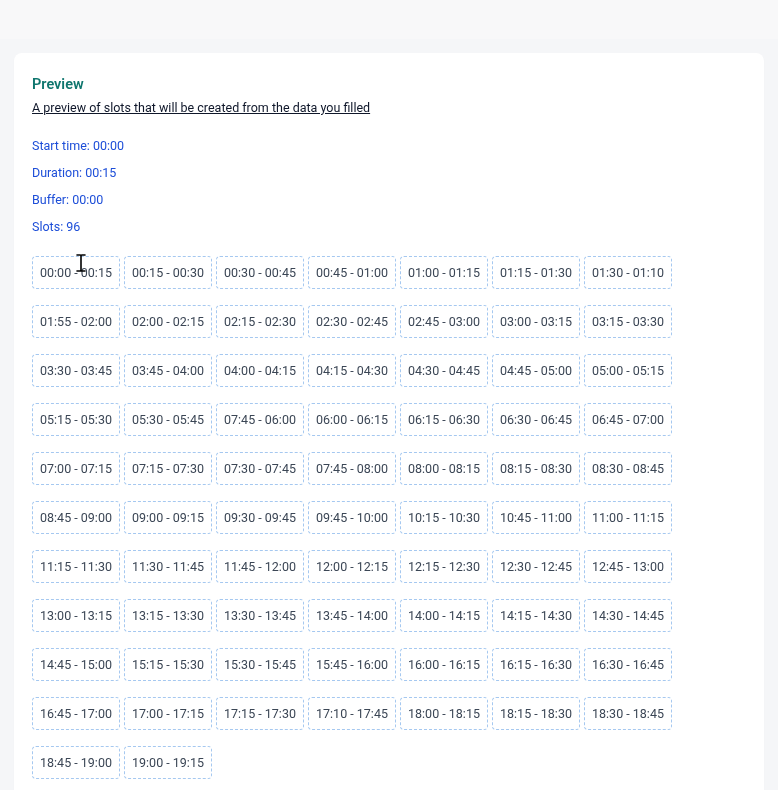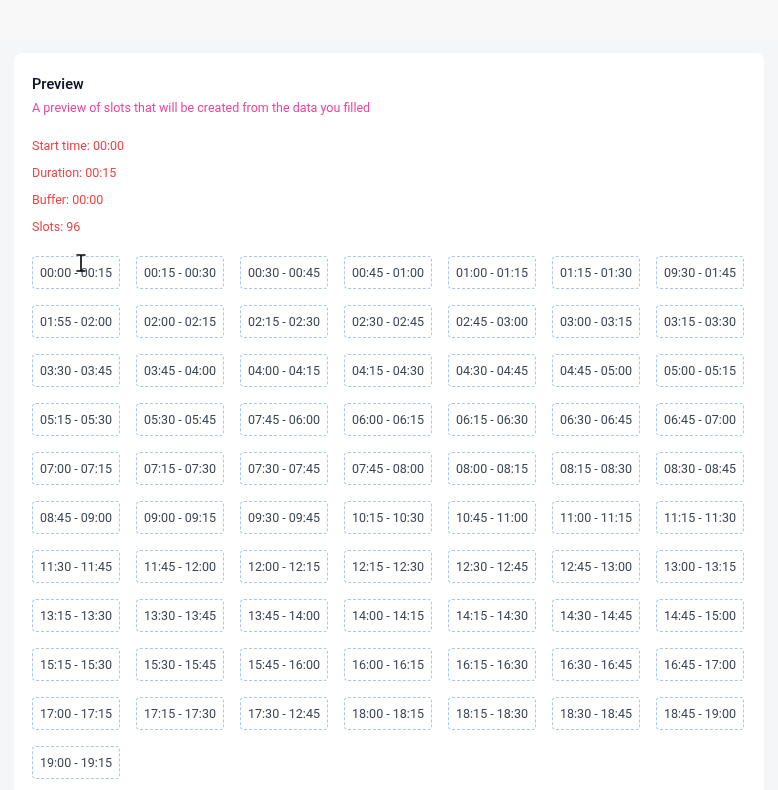--- a/index.html
+++ b/index.html
@@ -21,43 +21,44 @@
     .card {
       margin: 0 14px;
       background: #ffffff;
       border-radius: 8px;
       padding: 23px 18px 18px 18px;
       box-shadow: 0 1px 3px rgba(0,0,0,0.02);
     }
     .card-title {
       font-size: 14.5px;
       font-weight: 600;
-      color: #0f172a;
+      color: #0f766e;
       margin-bottom: 7px;
     }
     .card-subtitle {
       font-size: 12.5px;
-      color: #ec4899;
+      color: #0f172a;
       margin-bottom: 23px;
+      text-decoration: underline;
     }
     .meta-row {
       font-size: 12.5px;
-      color: #ef4444;
+      color: #1d4ed8;
       margin-bottom: 12px;
     }
     .meta-row:last-of-type {
       margin-bottom: 8px;
     }
     .meta-group {
       margin-bottom: 22px;
     }
     .slot-grid {
       display: flex;
       flex-wrap: wrap;
-      gap: 16px 16px;
+      gap: 16px 4px;
     }
     .slot {
       width: 88px;
       height: 33px;
       border: 1px dashed #a5c8f0;
       border-radius: 4px;
       display: flex;
       align-items: center;
       justify-content: center;
       font-size: 12.5px;
@@ -92,21 +93,21 @@
     <div class="meta-row">Slots: 96</div>
   </div>
 
   <div class="slot-grid" id="slot-grid">
       <div class="slot">00:00 - 00:15</div>
       <div class="slot">00:15 - 00:30</div>
       <div class="slot">00:30 - 00:45</div>
       <div class="slot">00:45 - 01:00</div>
       <div class="slot">01:00 - 01:15</div>
       <div class="slot">01:15 - 01:30</div>
-      <div class="slot">09:30 - 01:45</div>
+      <div class="slot">01:30 - 01:10</div>
       <div class="slot">01:55 - 02:00</div>
       <div class="slot">02:00 - 02:15</div>
       <div class="slot">02:15 - 02:30</div>
       <div class="slot">02:30 - 02:45</div>
       <div class="slot">02:45 - 03:00</div>
       <div class="slot">03:00 - 03:15</div>
       <div class="slot">03:15 - 03:30</div>
       <div class="slot">03:30 - 03:45</div>
       <div class="slot">03:45 - 04:00</div>
       <div class="slot">04:00 - 04:15</div>
@@ -124,20 +125,21 @@
       <div class="slot">07:00 - 07:15</div>
       <div class="slot">07:15 - 07:30</div>
       <div class="slot">07:30 - 07:45</div>
       <div class="slot">07:45 - 08:00</div>
       <div class="slot">08:00 - 08:15</div>
       <div class="slot">08:15 - 08:30</div>
       <div class="slot">08:30 - 08:45</div>
       <div class="slot">08:45 - 09:00</div>
       <div class="slot">09:00 - 09:15</div>
       <div class="slot">09:30 - 09:45</div>
+      <div class="slot">09:45 - 10:00</div>
       <div class="slot">10:15 - 10:30</div>
       <div class="slot">10:45 - 11:00</div>
       <div class="slot">11:00 - 11:15</div>
       <div class="slot">11:15 - 11:30</div>
       <div class="slot">11:30 - 11:45</div>
       <div class="slot">11:45 - 12:00</div>
       <div class="slot">12:00 - 12:15</div>
       <div class="slot">12:15 - 12:30</div>
       <div class="slot">12:30 - 12:45</div>
       <div class="slot">12:45 - 13:00</div>
@@ -151,21 +153,21 @@
       <div class="slot">14:45 - 15:00</div>
       <div class="slot">15:15 - 15:30</div>
       <div class="slot">15:30 - 15:45</div>
       <div class="slot">15:45 - 16:00</div>
       <div class="slot">16:00 - 16:15</div>
       <div class="slot">16:15 - 16:30</div>
       <div class="slot">16:30 - 16:45</div>
       <div class="slot">16:45 - 17:00</div>
       <div class="slot">17:00 - 17:15</div>
       <div class="slot">17:15 - 17:30</div>
-      <div class="slot">17:30 - 12:45</div>
+      <div class="slot">17:10 - 17:45</div>
       <div class="slot">18:00 - 18:15</div>
       <div class="slot">18:15 - 18:30</div>
       <div class="slot">18:30 - 18:45</div>
       <div class="slot">18:45 - 19:00</div>
       <div class="slot">19:00 - 19:15</div>
     </div>
 </div>
 
 <div class="cursor">
   <svg width="14" height="18" viewBox="0 0 14 18">

